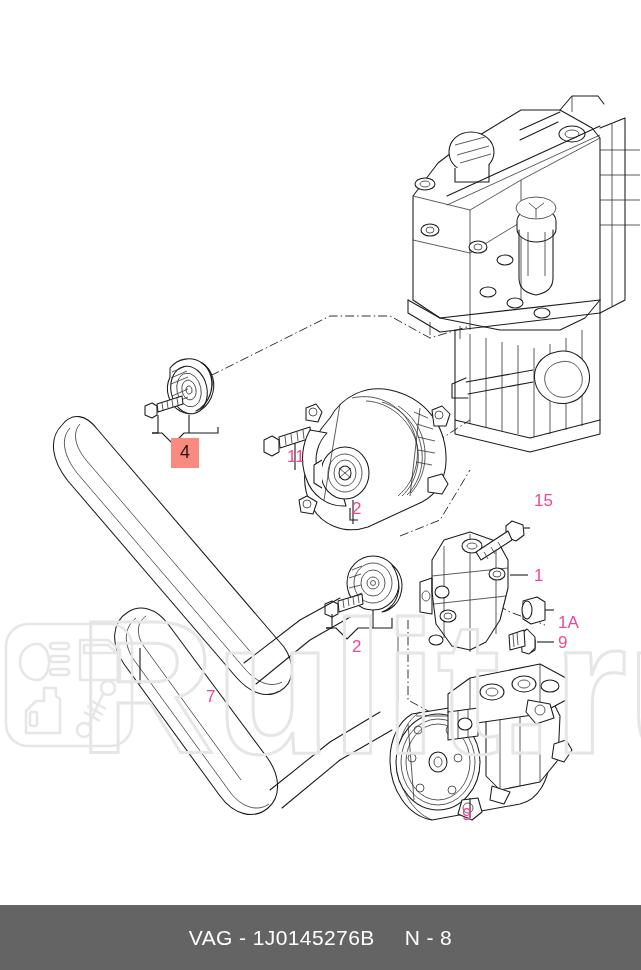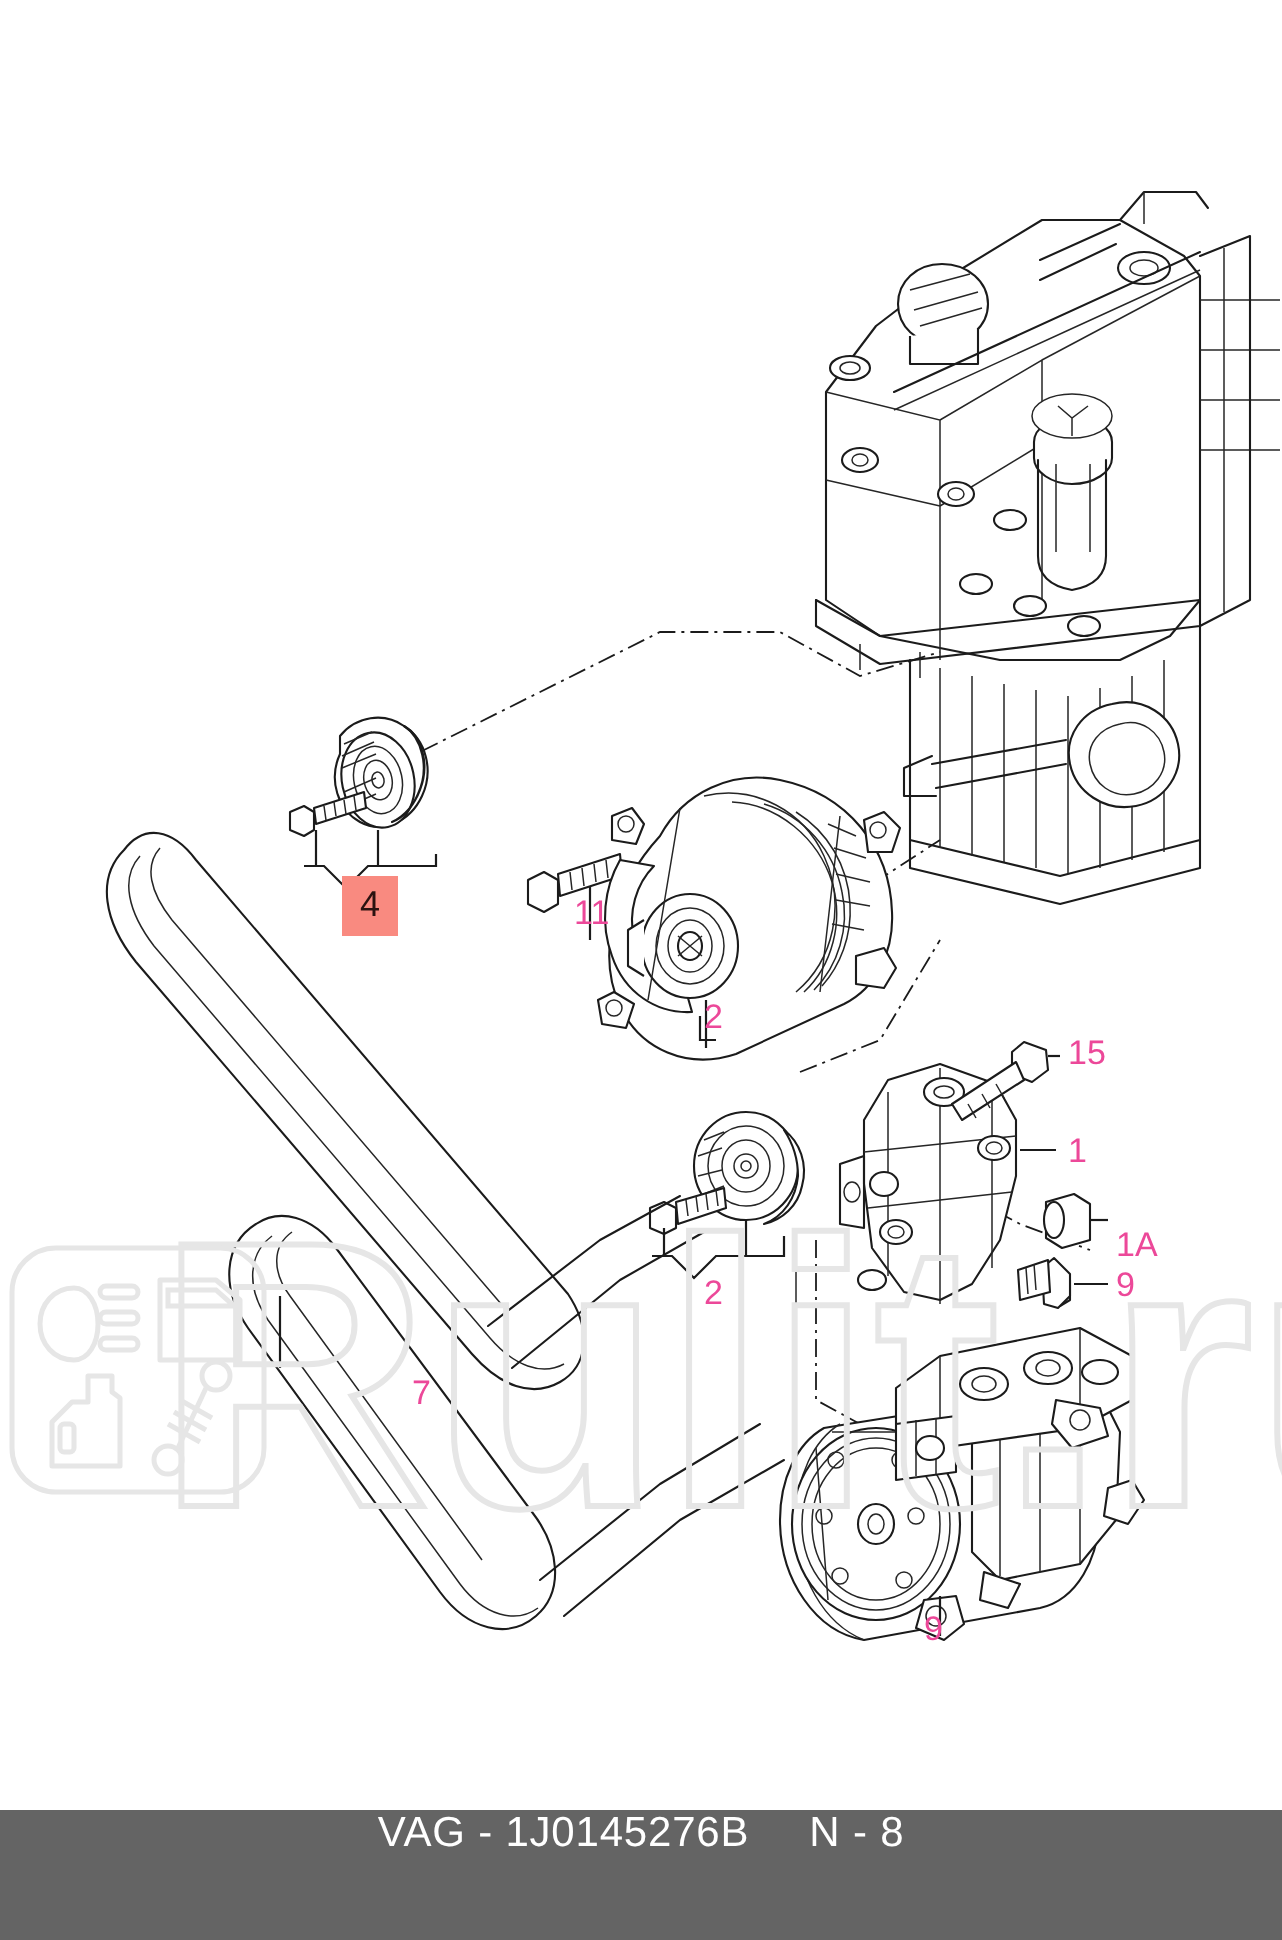--- a/index.html
+++ b/index.html
@@ -24,21 +24,21 @@
   #wm-text{position:absolute;left:78px;top:595px;width:580px;height:200px;
            pointer-events:none;}
   #wm-text svg{display:block;}
 
   
   #wm-logo{position:absolute;left:4px;top:622px;width:130px;height:126px;
            pointer-events:none;}
 
   
   #footer{position:absolute;left:0;top:905px;width:641px;height:65px;
-          background:#646464;color:#ffffff;display:flex;align-items:flex-start;
+          background:#646464;color:#ffffff;display:flex;align-items:center;
           justify-content:center;}
   #footer .ftxt{font-size:21px;letter-spacing:.4px;}
   #footer .fsep{display:inline-block;width:30px;}
 </style>
 </head>
 <body>
 
 <div id="page">
 
   <div id="diagram">
@@ -390,21 +390,21 @@
       </g>
     </svg>
   </div>
 
   <div class="plabel highlight" style="left:171px; top:438px;">4</div>
 
   <div class="plabel" style="left:287px; top:448px;">11</div>
 
   <div class="plabel" style="left:352px; top:500px;">2</div>
 
-  <div class="plabel" style="left:534px; top:518px;">15</div>
+  <div class="plabel" style="left:534px; top:492px;">15</div>
 
   <div class="plabel" style="left:534px; top:567px;">1</div>
 
   <div class="plabel" style="left:558px; top:614px;">1A</div>
 
   <div class="plabel" style="left:558px; top:634px;">9</div>
 
   <div class="plabel" style="left:352px; top:638px;">2</div>
 
   <div class="plabel" style="left:206px; top:688px;">7</div>

